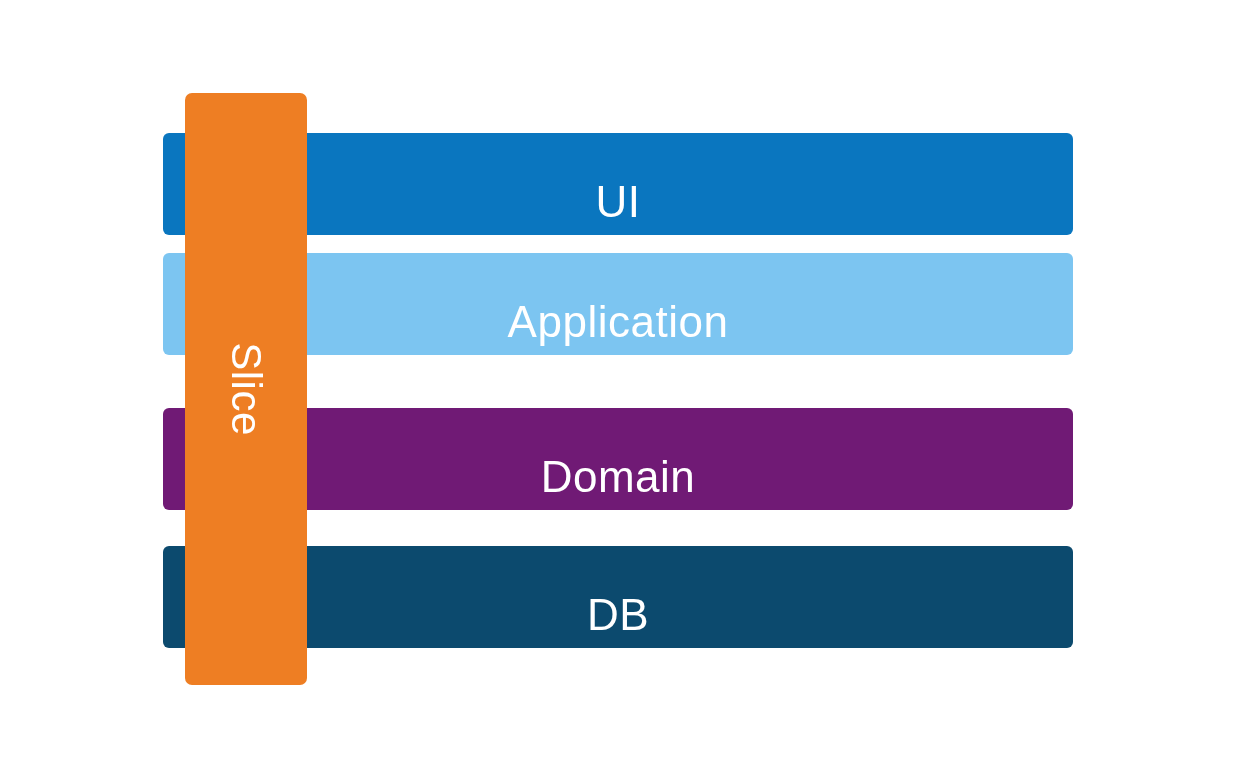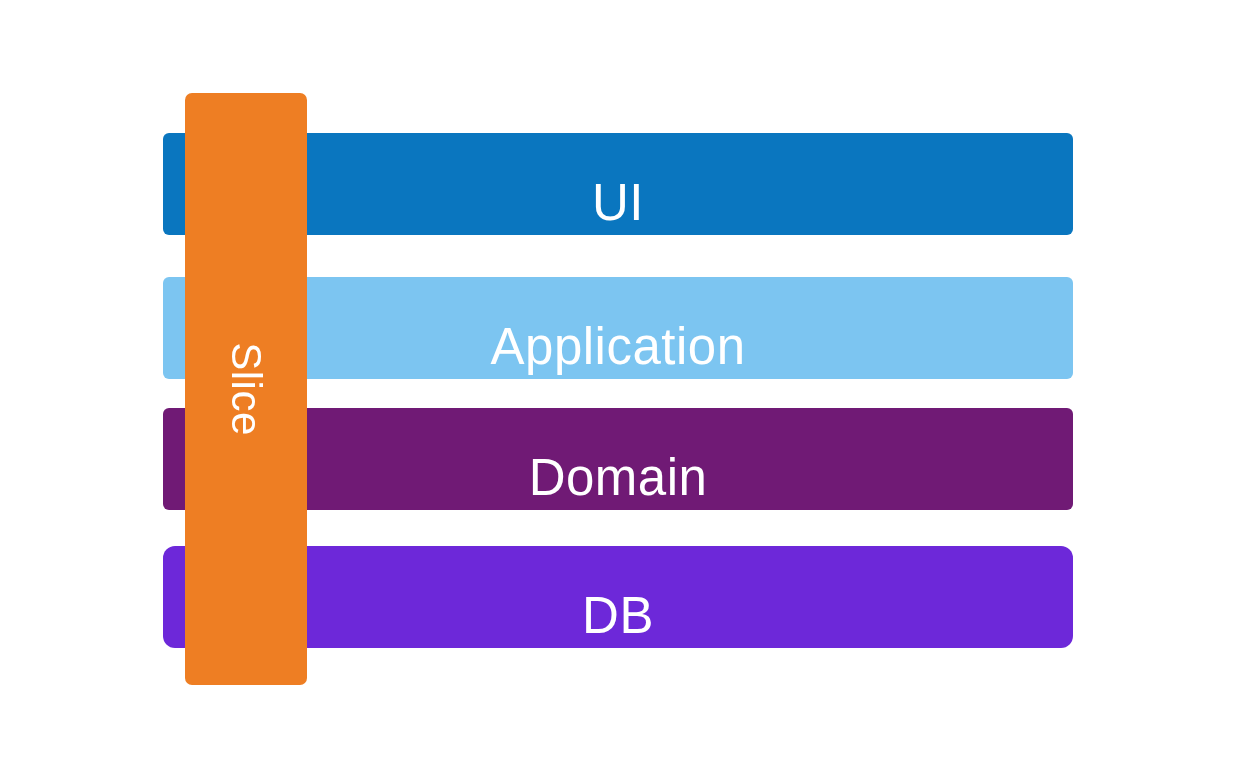--- a/index.html
+++ b/index.html
@@ -22,29 +22,29 @@
     width: 910px;
     height: 102px;
     border-radius: 6px;
     display: flex;
     align-items: center;
     justify-content: center;
     z-index: 1;
   }
   .layer-label {
     color: #ffffff;
-    font-size: 51px;
+    font-size: 44px;
     font-weight: 400;
     letter-spacing: 0.5px;
     line-height: 1;
     padding-bottom: 4px;
     margin-top: 40px;
   }
   .bar-ui          { top: 133px; }
-  .bar-application { top: 277px; }
+  .bar-application { top: 253px; }
   .bar-domain      { top: 408px; }
   .bar-db          { top: 546px; }
   .slice-bar {
     position: absolute;
     left: 185px;
     top: 93px;
     width: 122px;
     height: 592px;
     border-radius: 7px;
     z-index: 2;
@@ -71,21 +71,21 @@
   </div>
 
   <div class="layer-bar bar-application" style="background: rgb(124, 197, 241);">
     <span class="layer-label">Application</span>
   </div>
 
   <div class="layer-bar bar-domain" style="background: #701a75;">
     <span class="layer-label">Domain</span>
   </div>
 
-  <div class="layer-bar bar-db" style="background: #6d28d9; border-radius: 12px;">
+  <div class="layer-bar bar-db" style="background: #0c4a6e;">
     <span class="layer-label">DB</span>
   </div>
 
   <div class="slice-bar" style="background: rgb(238, 126, 35);">
     <span class="slice-label">Slice</span>
   </div>
 
 </div>
 
 </body></html>

